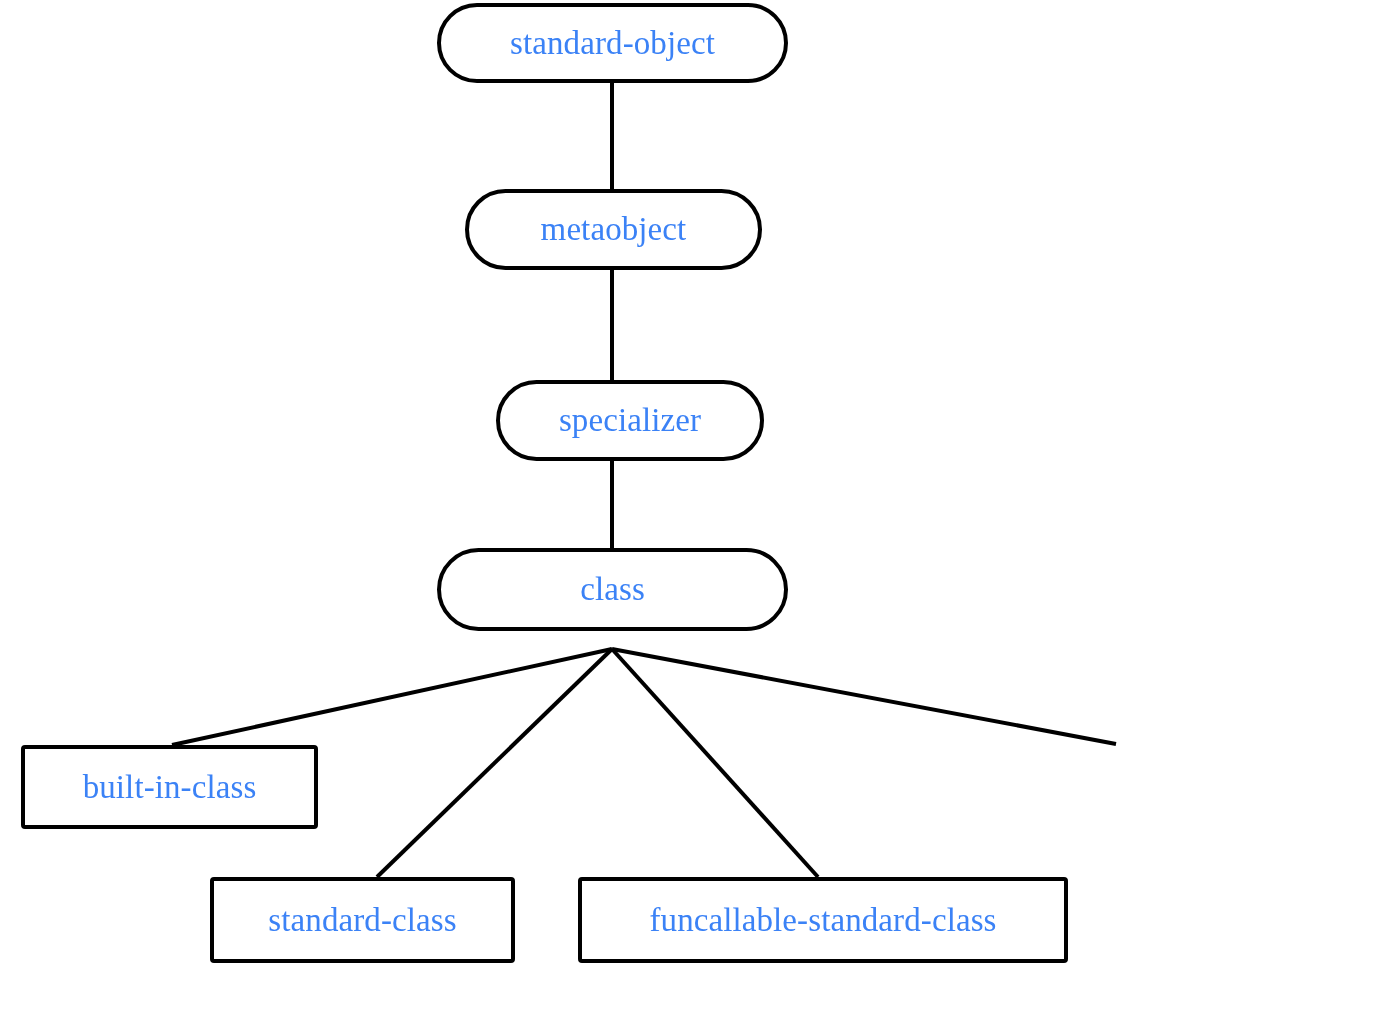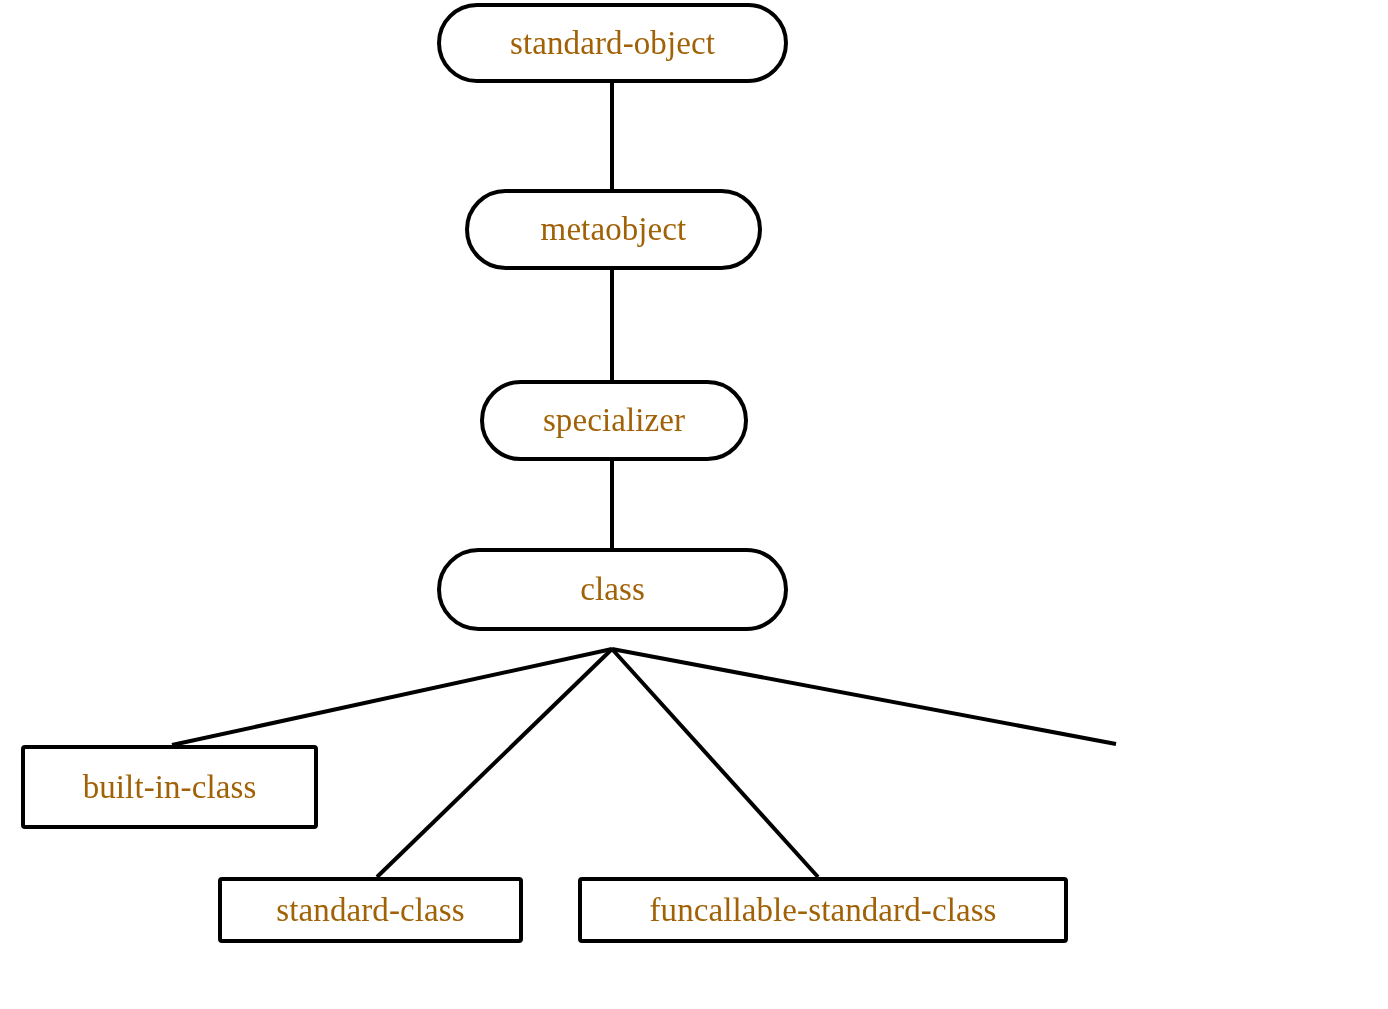--- a/index.html
+++ b/index.html
@@ -42,21 +42,21 @@
     border-radius: 999px;
   }
   .node.rect {
     border-radius: 4px;
   }
   .node-label {
     font-size: 33px;
     line-height: 1;
     letter-spacing: 0.1px;
     white-space: nowrap;
-    color: #a16207;
+    color: #3b82f6;
   }
 </style>
 </head>
 <body>
 
 <div id="canvas" style="background: rgb(255, 255, 255);">
 
   <svg id="edges" viewBox="0 0 1388 1009" width="1388" height="1009" xmlns="http://www.w3.org/2000/svg">
       <line x1="612" y1="83" x2="612" y2="189" stroke="#000000" stroke-width="4" stroke-linecap="butt"></line>
       <line x1="612" y1="270" x2="612" y2="380" stroke="#000000" stroke-width="4" stroke-linecap="butt"></line>
@@ -68,34 +68,34 @@
     </svg>
 
   <div class="node rounded" style="left: 437px; top: 3px; width: 351px; height: 80px; border-color: rgb(0, 0, 0);">
     <span class="node-label">standard-object</span>
   </div>
 
   <div class="node rounded" style="left: 465px; top: 189px; width: 297px; height: 81px; border-color: rgb(0, 0, 0);">
     <span class="node-label">metaobject</span>
   </div>
 
-  <div class="node rounded" style="left: 480px; top: 380px; width: 268px; height: 81px; border-color: rgb(0, 0, 0);">
+  <div class="node rounded" style="left: 496px; top: 380px; width: 268px; height: 81px; border-color: rgb(0, 0, 0);">
     <span class="node-label">specializer</span>
   </div>
 
   <div class="node rounded" style="left: 437px; top: 548px; width: 351px; height: 83px; border-color: rgb(0, 0, 0);">
     <span class="node-label">class</span>
   </div>
 
   <div class="node rect" style="left: 21px; top: 745px; width: 297px; height: 84px; border-color: rgb(0, 0, 0);">
     <span class="node-label">built-in-class</span>
   </div>
 
 
-  <div class="node rect" style="left: 218px; top: 877px; width: 305px; height: 66px; border-color: rgb(0, 0, 0);">
+  <div class="node rect" style="left: 210px; top: 877px; width: 305px; height: 86px; border-color: rgb(0, 0, 0);">
     <span class="node-label">standard-class</span>
   </div>
 
-  <div class="node rect" style="left: 578px; top: 877px; width: 490px; height: 66px; border-color: rgb(0, 0, 0);">
+  <div class="node rect" style="left: 578px; top: 877px; width: 490px; height: 86px; border-color: rgb(0, 0, 0);">
     <span class="node-label">funcallable-standard-class</span>
   </div>
 
 </div>
 
 </body></html>

